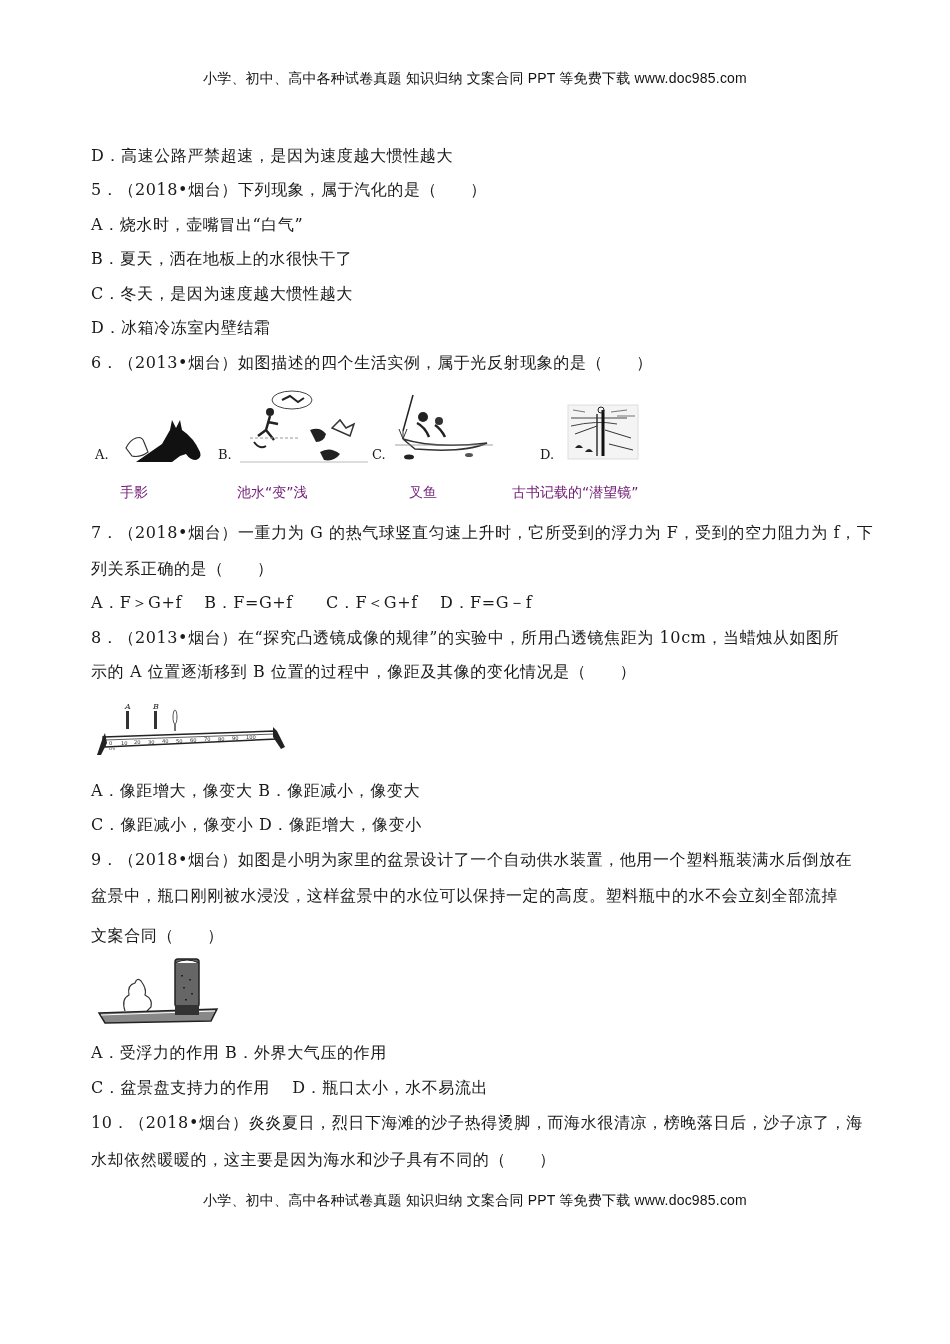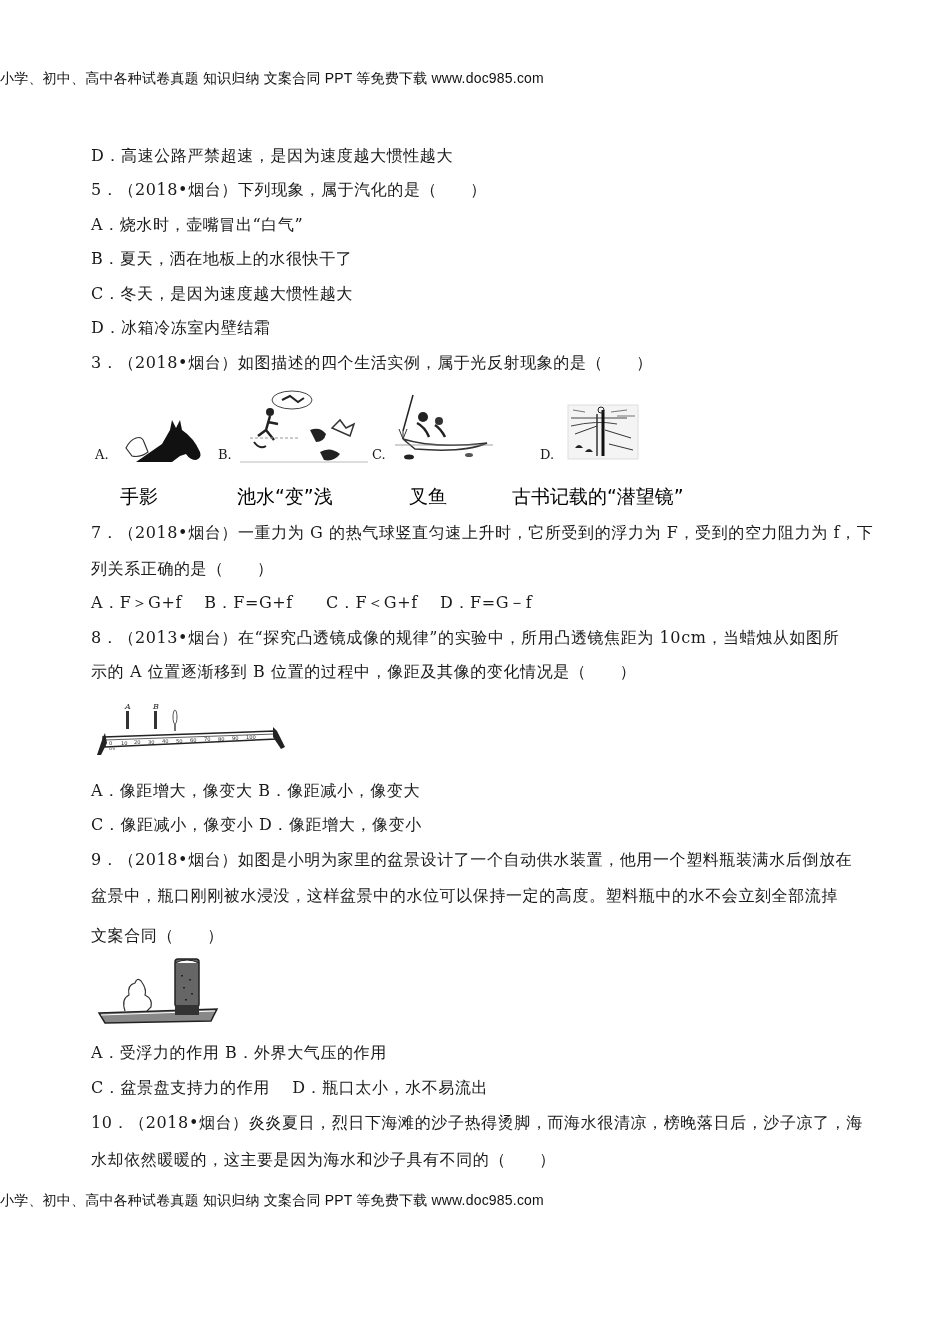--- a/index.html
+++ b/index.html
@@ -1,40 +1,40 @@
 <!DOCTYPE html>
 <html><head>
 <meta charset="utf-8">
 <style>
   html, body { margin: 0; padding: 0; background: #ffffff; }
   body { width: 950px; height: 1344px; position: relative; overflow: hidden;
          font-family: "DejaVu Serif", "Liberation Serif", serif; color: #1a1a1a; }
-  .banner { position: absolute; left: 0; width: 950px; text-align: left;
+  .banner { position: absolute; left: 0; width: 950px; text-align: center;
             font-family: "Liberation Sans", "DejaVu Sans", sans-serif; font-size: 14px; color: #111; letter-spacing: 0.2px; }
   .banner-top { top: 70px; }
   .banner-bottom { top: 1192px; }
   .line { position: absolute; left: 91px; font-size: 16px; line-height: 20px; white-space: nowrap; letter-spacing: 0.6px; }
   .fig { position: absolute; }
-  .caption { position: absolute; font-family: "DejaVu Sans", "Liberation Sans", sans-serif; font-size: 19px; color: #000000; white-space: nowrap; }
+  .caption { position: absolute; font-family: "DejaVu Sans", "Liberation Sans", sans-serif; font-size: 14px; color: #701a75; white-space: nowrap; }
   .optlabel { position: absolute; font-size: 13px; font-family: "DejaVu Serif", serif; }
 </style>
 </head>
 <body>
 
 <div class="banner banner-top">小学、初中、高中各种试卷真题 知识归纳 文案合同 PPT 等免费下载  www.doc985.com</div>
 
 <div class="line" style="top:146px">D．高速公路严禁超速，是因为速度越大惯性越大</div>
 
 <div class="line" style="top:180px">5．（2018•烟台）下列现象，属于汽化的是（　　）</div>
 <div class="line" style="top:215px">A．烧水时，壶嘴冒出“白气”</div>
 <div class="line" style="top:249px">B．夏天，洒在地板上的水很快干了</div>
 <div class="line" style="top:284px">C．冬天，是因为速度越大惯性越大</div>
 <div class="line" style="top:318px">D．冰箱冷冻室内壁结霜</div>
 
-<div class="line" style="top:353px">3．（2018•烟台）如图描述的四个生活实例，属于光反射现象的是（　　）</div>
+<div class="line" style="top:353px">6．（2013•烟台）如图描述的四个生活实例，属于光反射现象的是（　　）</div>
 
 <div>
 
   <span class="optlabel" style="left:95px;top:447px">A.</span>
   <svg class="fig" style="left:122px;top:418px" width="82" height="46" viewBox="0 0 82 46">
     <path d="M4 30 Q8 22 14 20 Q20 18 22 24 L26 34 Q18 40 10 38 Z" fill="none" stroke="#333" stroke-width="1.2"></path>
     <path d="M14 44 L40 26 L48 12 L50 2 L54 10 L58 2 L60 12 Q72 20 78 34 Q80 40 74 42 Q68 42 64 36 L58 38 L50 44 Z" fill="#111"></path>
   </svg>
   <span class="caption" style="left:120px;top:484px">手影</span>
 

